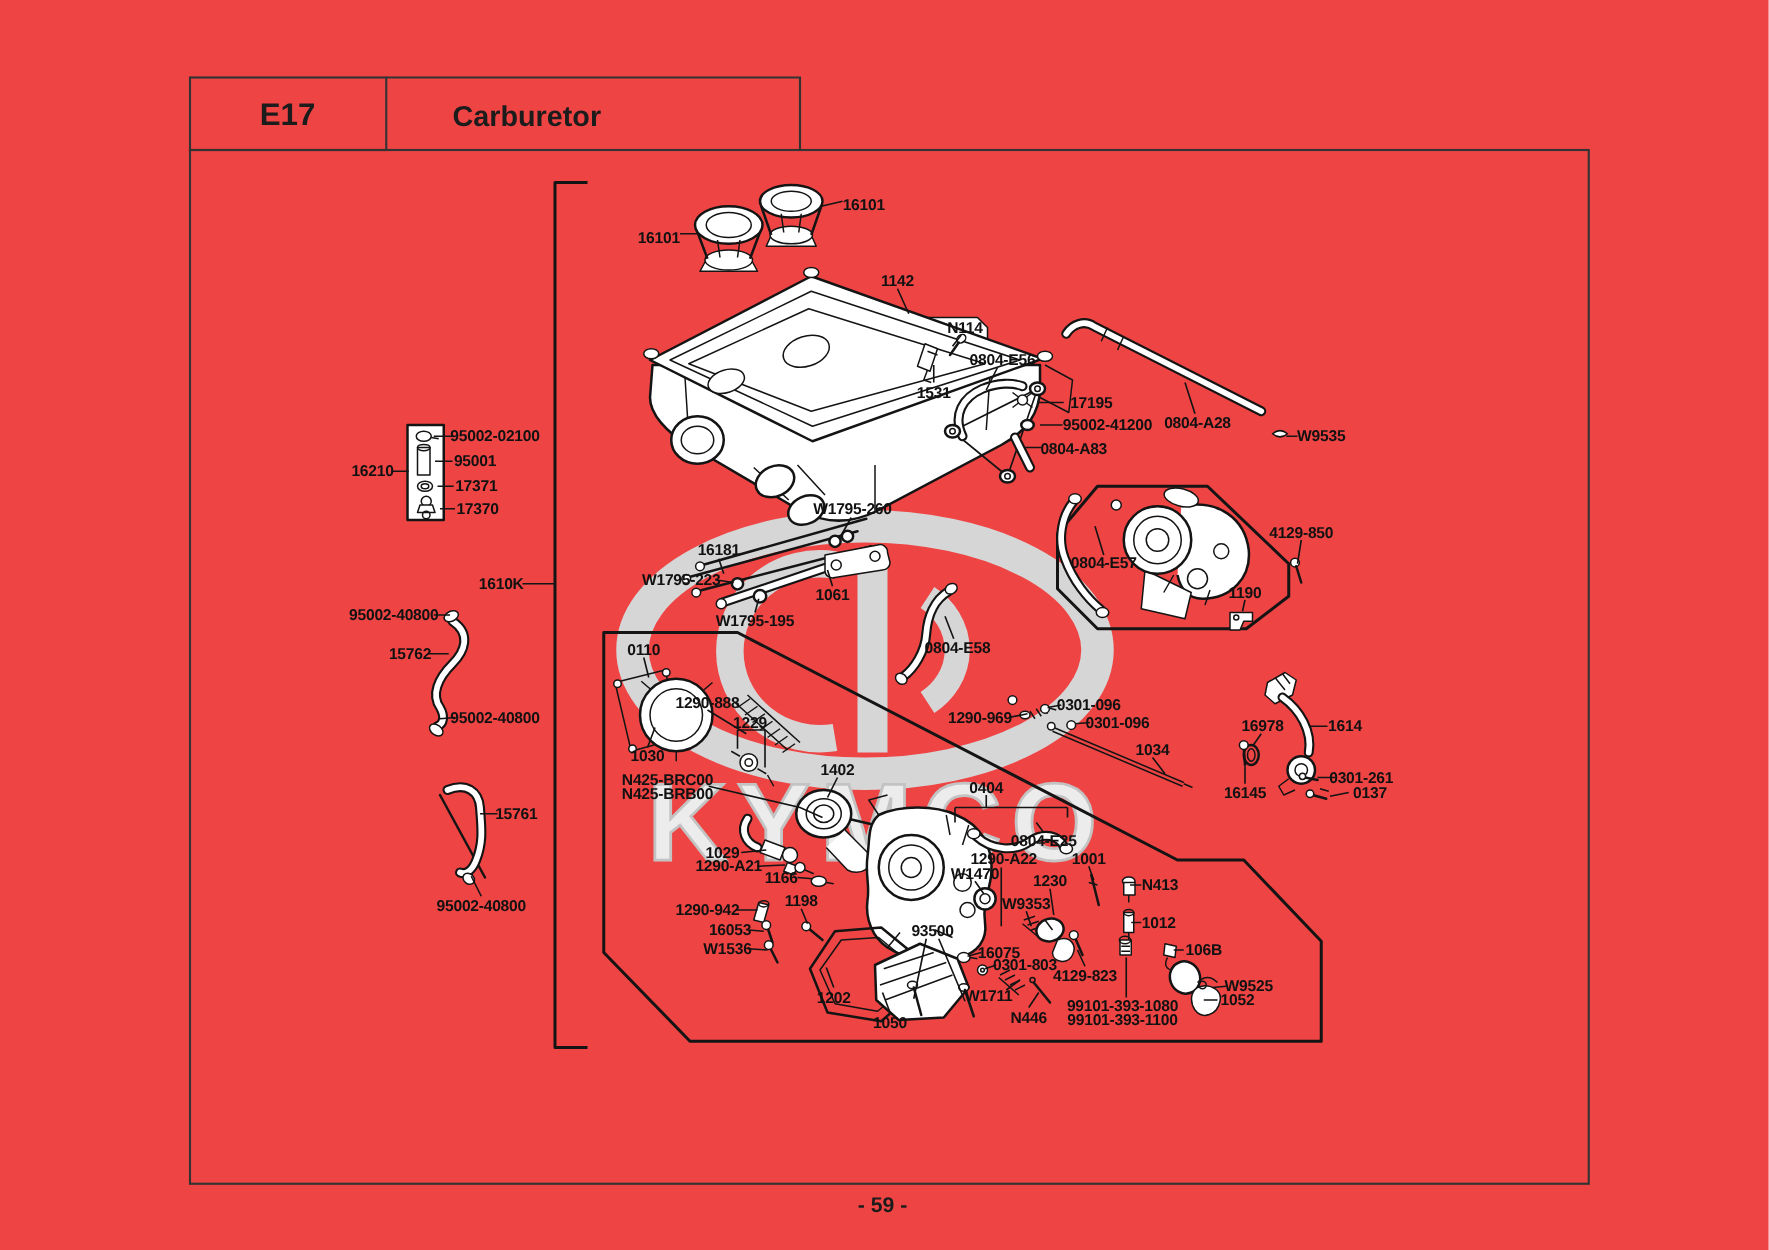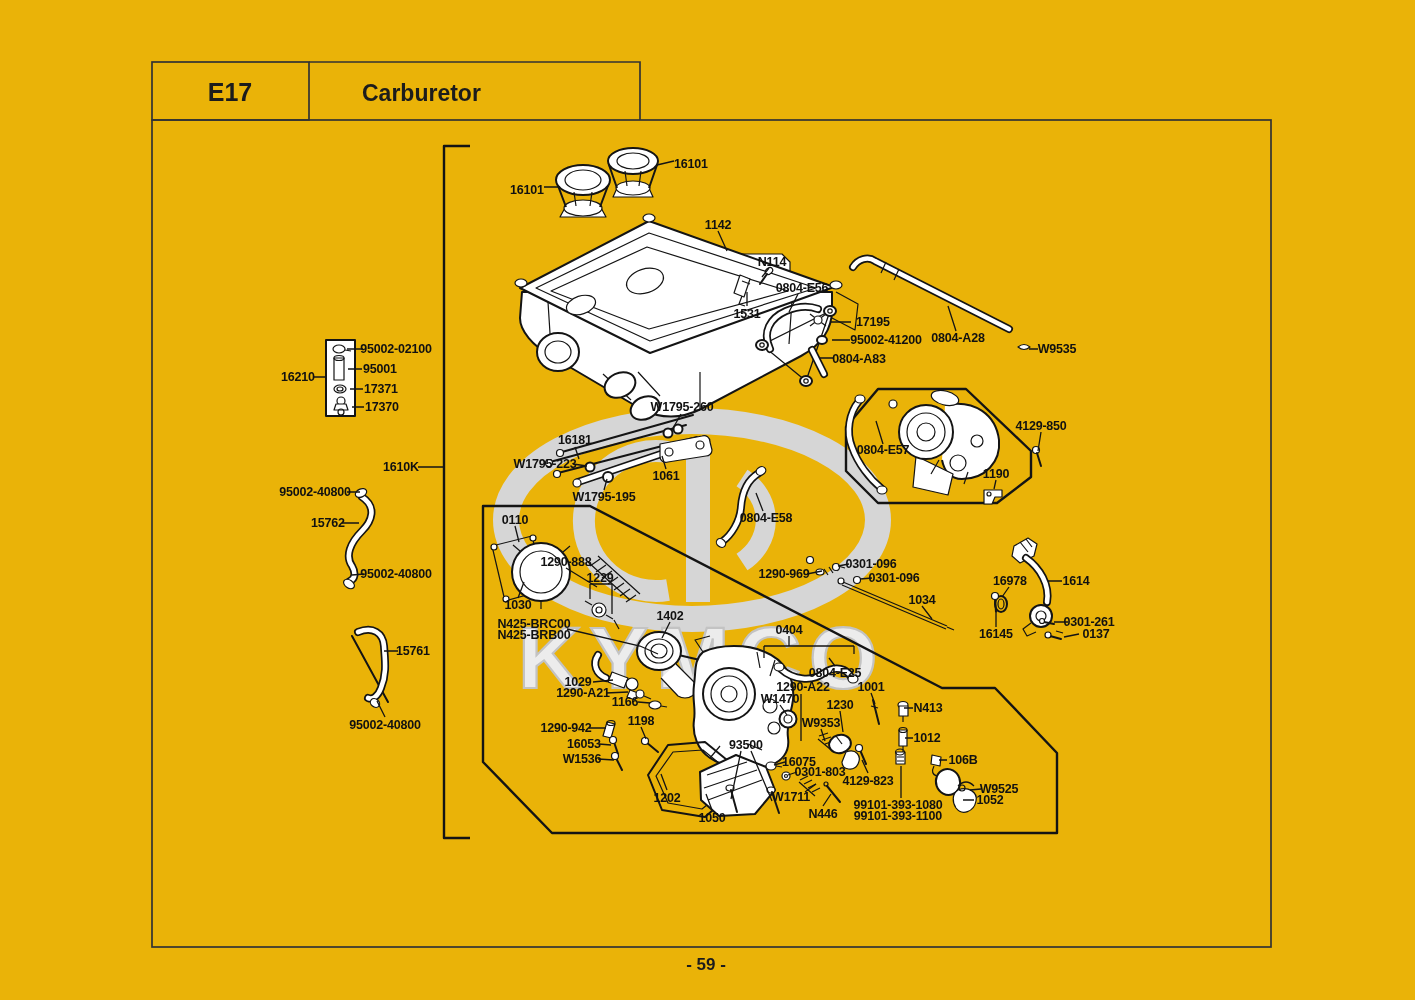--- a/index.html
+++ b/index.html
@@ -1,16 +1,16 @@
 <!DOCTYPE html>
 <html><head>
 <meta charset="utf-8">
 <style>
   html,body{margin:0;padding:0;background:#fff;}
-  #page{position:relative;width:1415px;height:1000px;background:#eab308;overflow:hidden;
+  #page{position:relative;width:1415px;height:1000px;background:#ef4444;overflow:hidden;
         font-family:"Liberation Sans", sans-serif;}
   svg{position:absolute;inset:0;}
   .lbl{font:bold 12.5px "Liberation Sans", sans-serif;fill:#111;letter-spacing:-0.2px;}
   .hdr{font:bold 25px "Liberation Sans", sans-serif;fill:#1c1c1c;}
   .ttl{font:bold 23px "Liberation Sans", sans-serif;fill:#1c1c1c;}
   .ftr{font:bold 17px "Liberation Sans", sans-serif;fill:#1c1c1c;}
   .frame{fill:none;stroke:#333;stroke-width:1.7;}
   .ln{stroke:#141414;stroke-width:1.3;fill:none;}
   .p1{stroke:#141414;stroke-width:1.2;fill:none;stroke-linejoin:round;}
   .p2{stroke:#141414;stroke-width:2;fill:none;stroke-linejoin:round;}

